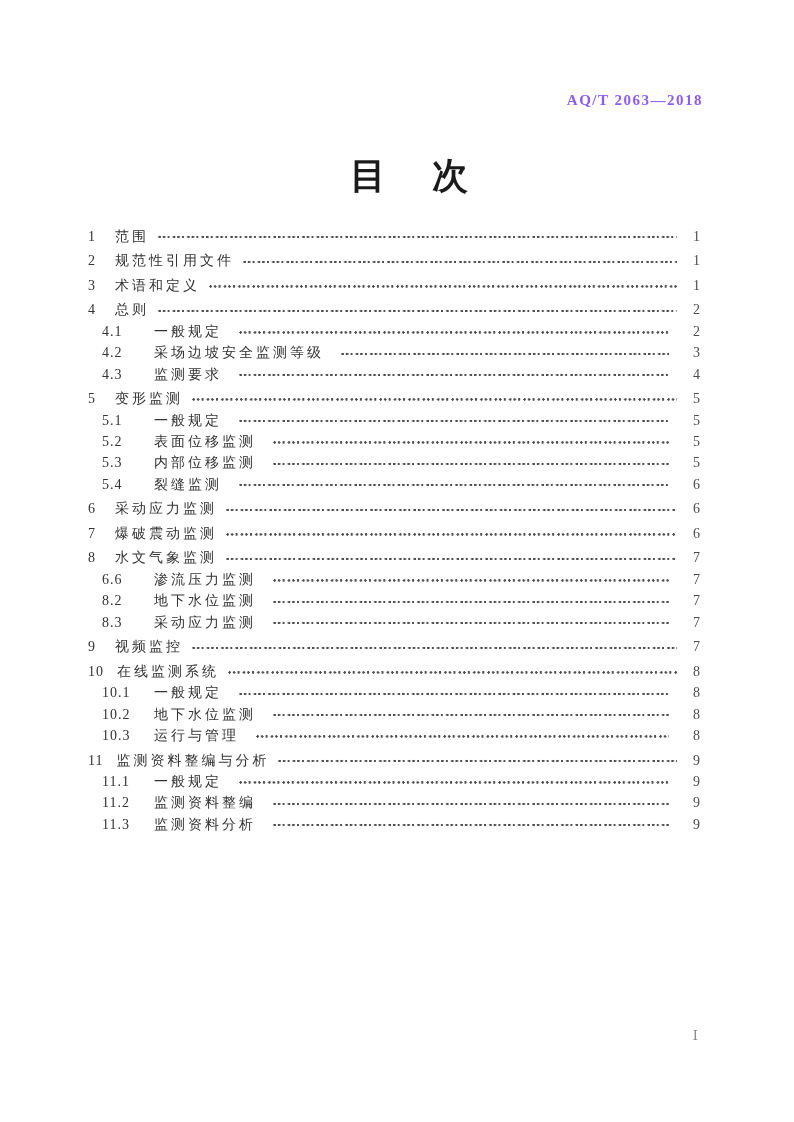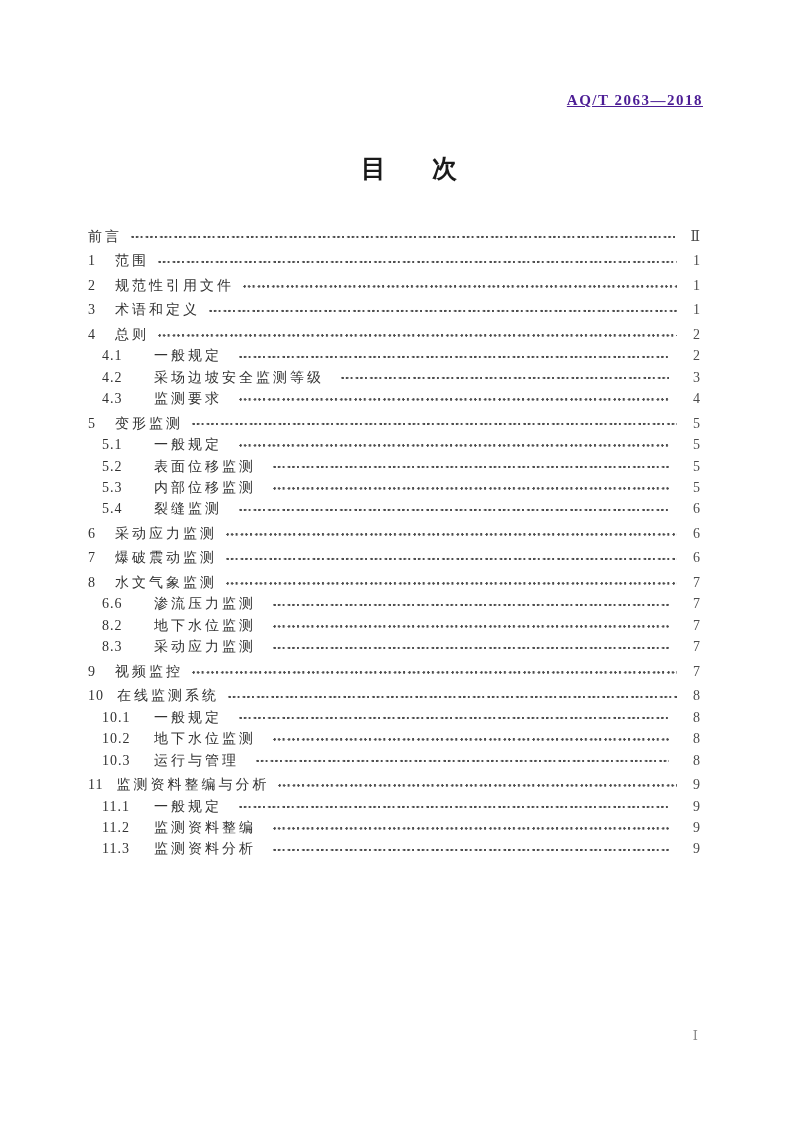--- a/index.html
+++ b/index.html
@@ -13,30 +13,29 @@
     color: #2f2f2f;
     overflow: hidden;
   }
   .doc-header {
     position: absolute;
     top: 92px;
     right: 91px;
     font-size: 15px;
     font-weight: bold;
     letter-spacing: 1.5px;
-    color: #4c1d95;
-    text-decoration: underline;
+    color: #8b5cf6;
   }
   .doc-title {
     position: absolute;
     top: 152px;
     left: 0;
     width: 100%;
     text-align: center;
-    font-size: 25px;
+    font-size: 36px;
     font-weight: bold;
     letter-spacing: 46px;
     padding-left: 70px;
     box-sizing: border-box;
     color: #1a1a1a;
   }
   .toc {
     position: absolute;
     left: 88px;
     right: 94px;
@@ -89,26 +88,20 @@
 </head>
 <body>
 
 <div class="page">
 
   <div class="doc-header">AQ/T 2063—2018</div>
 
   <div class="doc-title">目次</div>
 
   <div class="toc" id="toc-container">
-      <div class="toc-row l0 no-num">
-
-    <span class="toc-title">前言</span>
-    <span class="toc-leader"></span>
-    <span class="toc-page">Ⅱ</span>
-  </div>
       <div class="toc-row l0">
     <span class="toc-num">1</span>
     <span class="toc-title">范围</span>
     <span class="toc-leader"></span>
     <span class="toc-page">1</span>
   </div>
       <div class="toc-row l0">
     <span class="toc-num">2</span>
     <span class="toc-title">规范性引用文件</span>
     <span class="toc-leader"></span>

